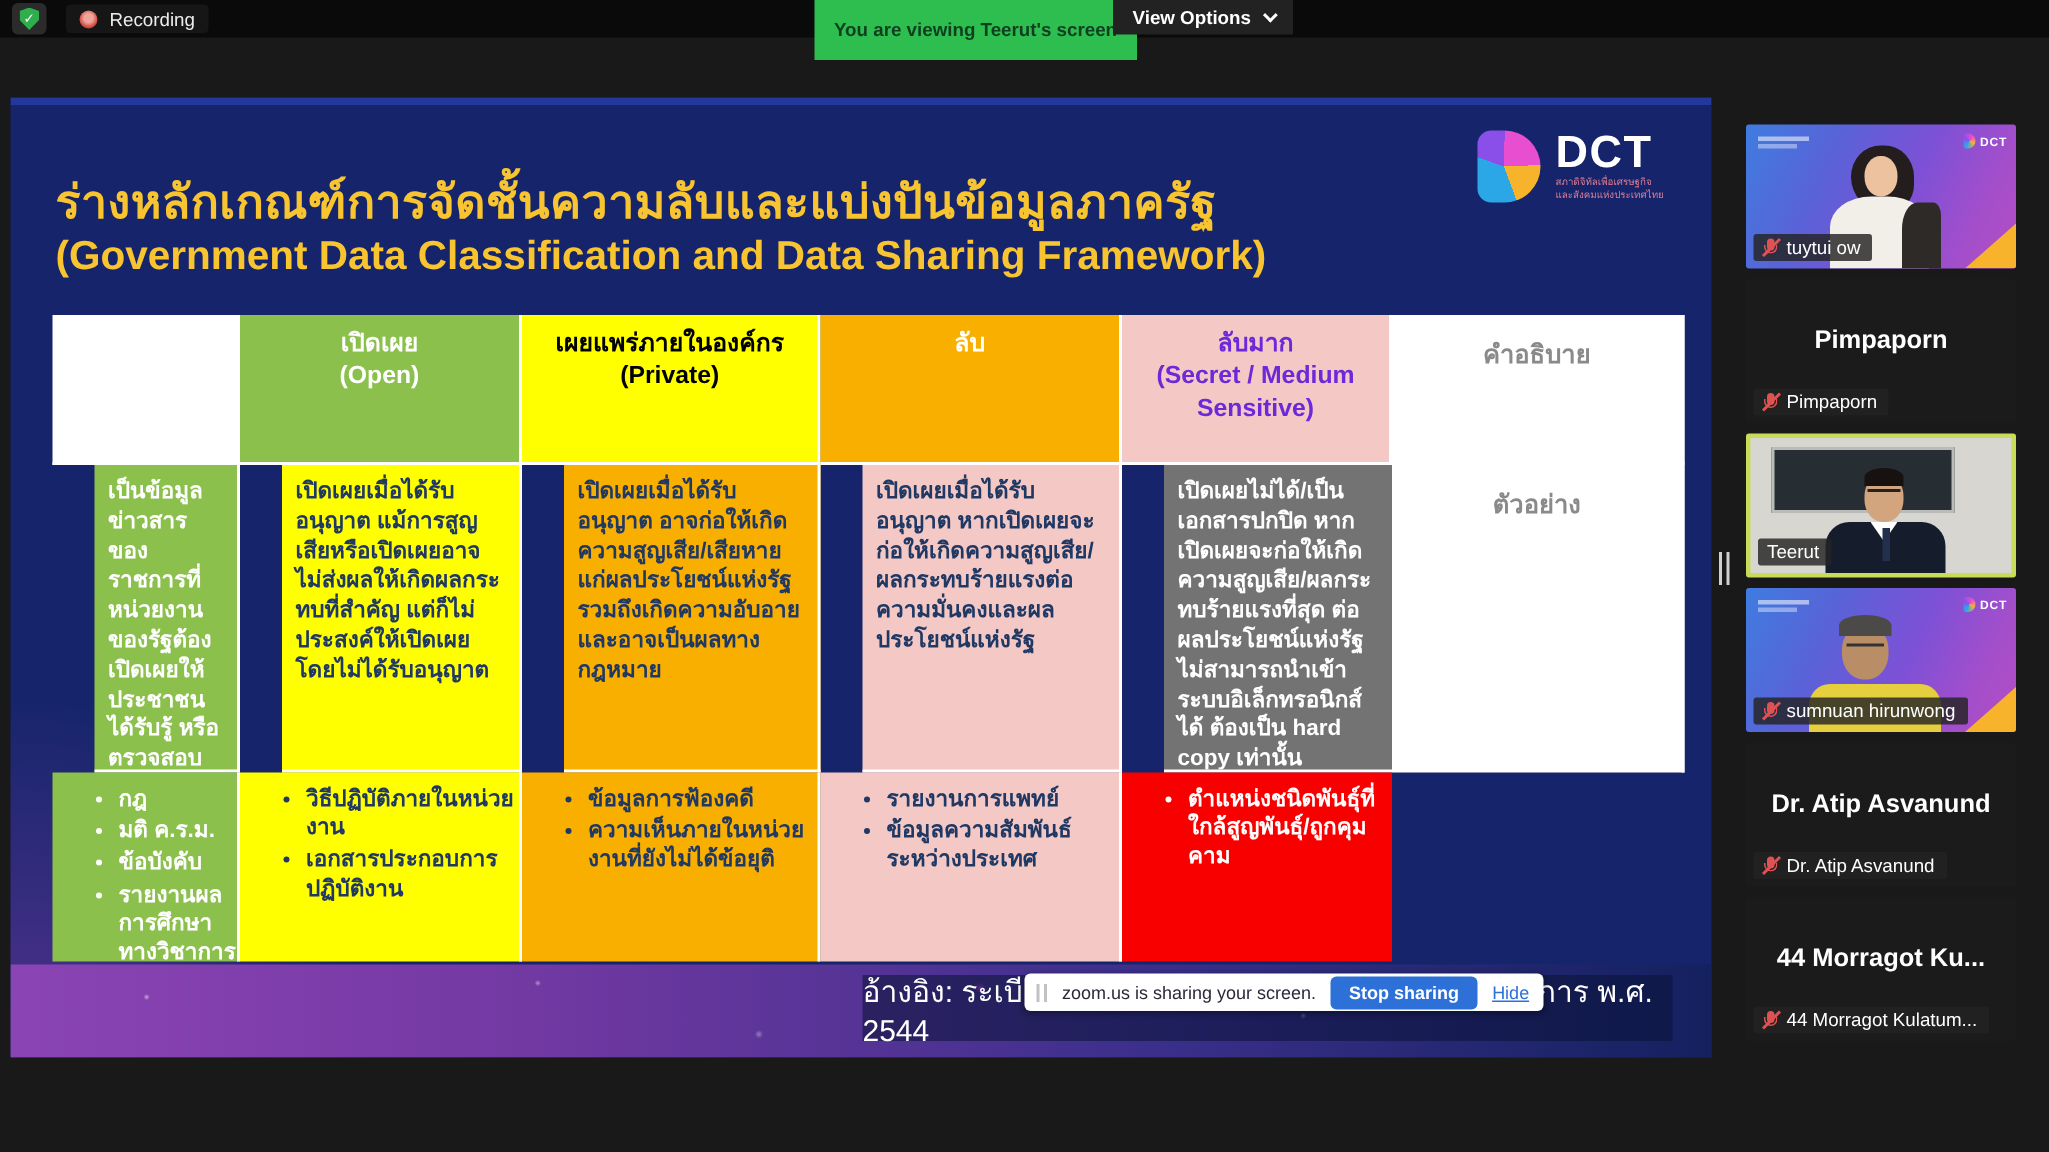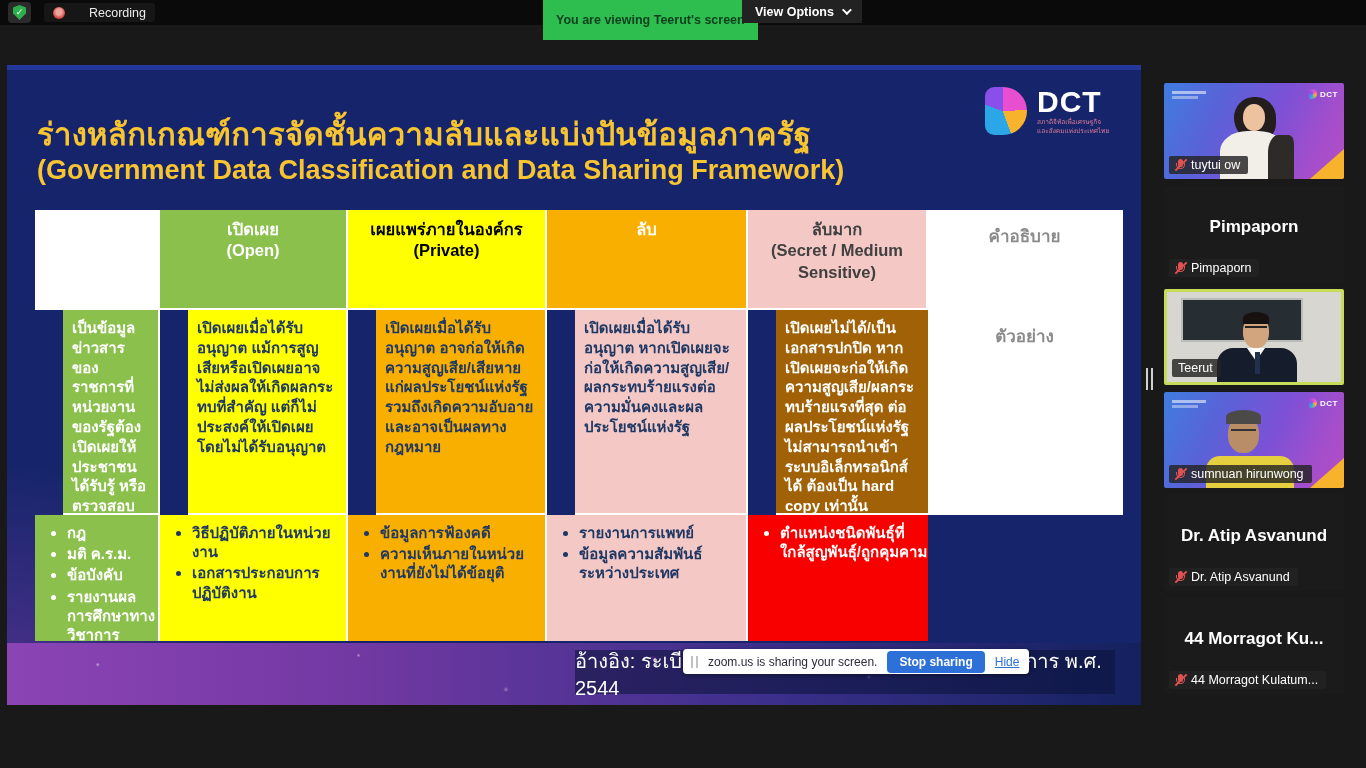--- a/index.html
+++ b/index.html
@@ -9,21 +9,21 @@
     background: #191919;
     font-family: "Liberation Sans", "DejaVu Sans", sans-serif;
     overflow: hidden;
     color: #fff;
   }
   
   .topbar { position:absolute; left:0; top:0; width:1366px; height:25px; background:#0a0a0a; z-index:40; }
   .security-badge { position:absolute; left:8px; top:2px; width:23px; height:21px; background:#2b2b2b; border-radius:4px; display:flex; align-items:center; justify-content:center; cursor:pointer; }
   .shield { width:13px; height:15px; background:#2fae4e; clip-path:polygon(50% 0,100% 16%,100% 55%,50% 100%,0 55%,0 16%); display:flex; align-items:center; justify-content:center; }
   .shield span { color:#fff; font-size:9px; font-weight:bold; line-height:1; }
-  .recording { position:absolute; left:44px; top:3px; height:19px; display:flex; align-items:center; gap:24px; background:#161616; padding:0 9px; border-radius:3px; }
+  .recording { position:absolute; left:44px; top:3px; height:19px; display:flex; align-items:center; gap:8px; background:#161616; padding:0 9px; border-radius:3px; }
   .rec-dot { width:12px; height:12px; border-radius:50%; background:radial-gradient(circle at 50% 42%, #efa49c 0 32%, #cf4b42 65%, #a93630 100%); }
   .recording span.txt { font-size:12.5px; color:#ececec; }
   .viewing-banner { position:absolute; left:543px; top:0; height:40px; background:#2dbe4f; color:#0e3f1f; font-weight:bold; font-size:12.5px; display:flex; align-items:center; padding:0 13px; }
   .view-options { position:absolute; left:742px; top:0; height:23px; background:#222; color:#fff; font-size:12.5px; font-weight:bold; display:flex; align-items:center; gap:8px; padding:0 13px; cursor:pointer; }
   .chev { width:7px; height:7px; border-right:2px solid #fff; border-bottom:2px solid #fff; transform:rotate(45deg) translateY(-2px); }
 
   
   .slide { position:absolute; left:7px; top:65px; width:1134px; height:640px; background:#16256b; overflow:hidden; }
   .slide-topline { position:absolute; left:0; top:0; width:100%; height:5px; background:#24379a; }
   .slide-bottom { position:absolute; left:0; bottom:0; width:100%; height:62px;
@@ -51,21 +51,21 @@
   .class-table { position:absolute; left:28px; top:145px; display:grid;
     grid-template-columns:125px 188px 199px 201px 180px 195px;
     grid-template-rows:100px 205px 126px; }
   .tcell { overflow:hidden; }
   .bR { border-right:2px solid #fff; }
   .bB { border-bottom:2px solid #fff; }
   .whitecell { background:#fff; }
   .row-label { font-size:17px; font-weight:bold; color:#8a8a8a; text-align:center; padding-top:12px; }
   .head-cell { font-weight:bold; font-size:16.5px; text-align:center; padding:9px 6px 0 6px; line-height:1.3; }
   .desc-cell { font-size:15px; font-weight:600; padding:8px 9px; line-height:1.32;margin-left:28px; }
-  .ex-cell ul { margin:8px 0 0 0; padding-left:32px; }
+  .ex-cell ul { margin:8px 0 0 0; padding-left:44px; }
   .ex-cell li { font-size:15px; font-weight:600; line-height:1.28; margin-bottom:2px; }
 
   .reference-band { position:absolute; left:568px; top:585px; width:540px; height:44px;
     background:rgba(9,18,54,.55); display:flex; align-items:center; justify-content:center;
     color:#fff; font-size:20px; }
 
   
   .share-note { position:absolute; left:683px; top:649px; height:25px; background:#fff; border-radius:4px;
     display:flex; align-items:center; gap:10px; padding:0 10px 0 8px;
     box-shadow:0 1px 5px rgba(0,0,0,.45); z-index:60; }
@@ -154,30 +154,30 @@
         <div>เปิดเผย</div>
         <div>(Open)</div>
       </div>
       <div class="tcell head-cell bB bR" style="background: rgb(255, 255, 0); color: rgb(0, 0, 0); text-align: center;">
         <div>เผยแพร่ภายในองค์กร</div>
         <div>(Private)</div>
       </div>
       <div class="tcell head-cell bB bR" style="background: rgb(249, 175, 0); color: rgb(255, 255, 255);">
         <div>ลับ</div>
       </div>
-      <div class="tcell head-cell bB bR" style="background: rgb(243, 200, 197); color: #404040;">
+      <div class="tcell head-cell bB bR" style="background: rgb(243, 200, 197); color: #6d28d9;">
         <div>ลับมาก</div>
         <div>(Secret / Medium Sensitive)</div>
       </div>
       <div class="tcell whitecell row-label bR bB">คำอธิบาย</div>
       <div class="tcell desc-cell bB bR" style="background: rgb(140, 192, 77); color: rgb(255, 255, 255);">เป็นข้อมูลข่าวสารของราชการที่หน่วยงานของรัฐต้องเปิดเผยให้ประชาชนได้รับรู้ หรือตรวจสอบได้โดยไม่ต้องร้องขอ</div>
       <div class="tcell desc-cell bB bR" style="background: rgb(255, 255, 0); color: rgb(31, 56, 100);">เปิดเผยเมื่อได้รับอนุญาต แม้การสูญเสียหรือเปิดเผยอาจไม่ส่งผลให้เกิดผลกระทบที่สำคัญ แต่ก็ไม่ประสงค์ให้เปิดเผยโดยไม่ได้รับอนุญาต</div>
       <div class="tcell desc-cell bB bR" style="background: rgb(249, 175, 0); color: rgb(31, 56, 100);">เปิดเผยเมื่อได้รับอนุญาต อาจก่อให้เกิดความสูญเสีย/เสียหายแก่ผลประโยชน์แห่งรัฐ รวมถึงเกิดความอับอายและอาจเป็นผลทางกฎหมาย</div>
       <div class="tcell desc-cell bB bR" style="background: rgb(243, 200, 197); color: rgb(31, 56, 100);">เปิดเผยเมื่อได้รับอนุญาต หากเปิดเผยจะก่อให้เกิดความสูญเสีย/ผลกระทบร้ายแรงต่อความมั่นคงและผลประโยชน์แห่งรัฐ</div>
-      <div class="tcell desc-cell bB" style="background: #a16207; color: rgb(255, 255, 255);">เปิดเผยไม่ได้/เป็นเอกสารปกปิด หากเปิดเผยจะก่อให้เกิดความสูญเสีย/ผลกระทบร้ายแรงที่สุด ต่อผลประโยชน์แห่งรัฐ ไม่สามารถนำเข้าระบบอิเล็กทรอนิกส์ได้ ต้องเป็น hard copy เท่านั้น</div>
+      <div class="tcell desc-cell bB" style="background: #737373; color: rgb(255, 255, 255);">เปิดเผยไม่ได้/เป็นเอกสารปกปิด หากเปิดเผยจะก่อให้เกิดความสูญเสีย/ผลกระทบร้ายแรงที่สุด ต่อผลประโยชน์แห่งรัฐ ไม่สามารถนำเข้าระบบอิเล็กทรอนิกส์ได้ ต้องเป็น hard copy เท่านั้น</div>
       <div class="tcell whitecell row-label bR">ตัวอย่าง</div>
       <div class="tcell ex-cell bR" style="background: rgb(140, 192, 77); color: rgb(255, 255, 255);">
         <ul>
           <li>กฎ</li>
           <li>มติ ค.ร.ม.</li>
           <li>ข้อบังคับ</li>
           <li>รายงานผลการศึกษาทางวิชาการ</li>
         </ul>
       </div>
       <div class="tcell ex-cell bR" style="background: rgb(255, 255, 0); color: rgb(31, 56, 100);">

